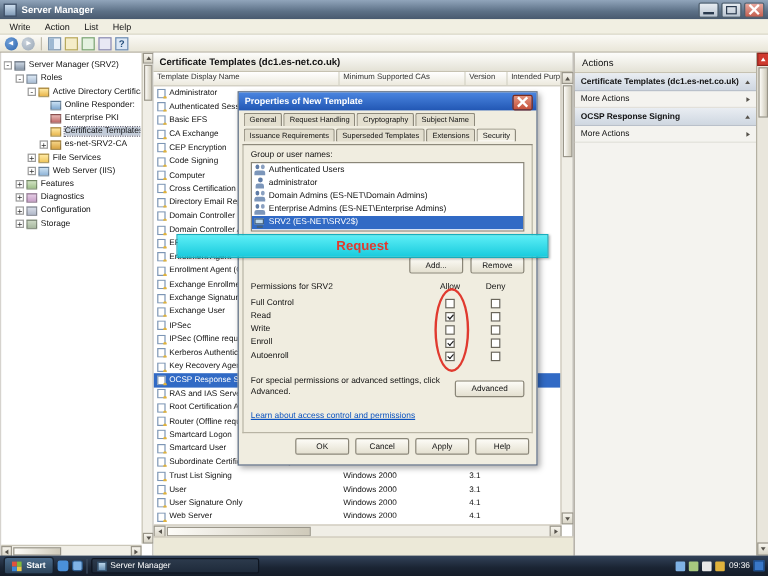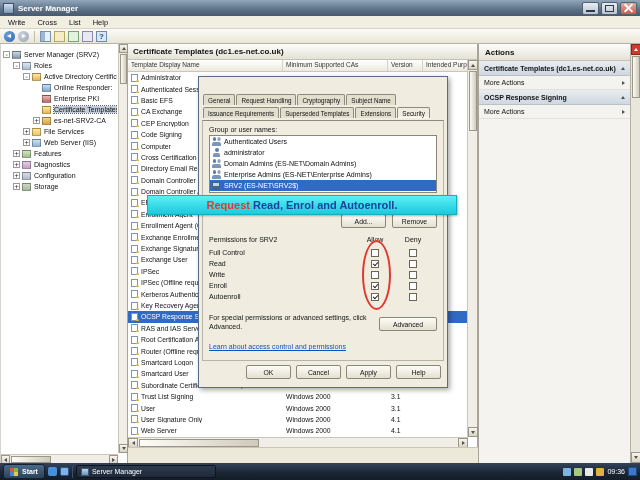--- a/index.html
+++ b/index.html
@@ -90,21 +90,21 @@
   .lrow{display:flex;align-items:center;height:11.4px}
   .lrow.sel{background:#316ac5;color:#fff}
   .cell{padding:0 3px;box-sizing:border-box;white-space:nowrap;overflow:hidden}
   .c1{display:flex;align-items:center;gap:3px}
   .cert-ic{width:7px;height:8px;background:#fff;border:1px solid #7d96b5;position:relative;flex:none;box-sizing:border-box}
   .cert-ic::after{content:"";position:absolute;right:-2px;bottom:-2px;width:3px;height:3px;background:#e0b23c;border-radius:50%}
   
   #actions{position:absolute;left:478px;top:44px;width:152px;height:419px;background:#f4f3ef;
     border-left:1px solid #a8a49a;box-sizing:border-box;font-size:7px}
   #actions-header{height:16px;background:linear-gradient(#fdfdfb,#e4e2d6);border-bottom:1px solid #c6c2b2;
-    display:flex;align-items:center;padding-left:6px;font-weight:bold;font-size:8px}
+    display:flex;align-items:center;padding-left:6px;font-weight:normal;font-size:8px}
   .act-title{height:14px;background:linear-gradient(#e9edf2,#cfd7e1);border-bottom:1px solid #b9c0ca;
     display:flex;align-items:center;padding:0 5px;font-weight:bold;white-space:nowrap;overflow:hidden;gap:3px}
   .act-title .chev{margin-left:auto;flex:none}
   .act-more{height:13px;display:flex;align-items:center;padding:0 5px;border-bottom:1px solid #e2e0da}
   .act-more .chev{margin-left:auto}
   
   #win-vscroll{position:absolute;left:630px;top:44px;width:10px;height:419px;background:#e9e6dc;
     border-left:1px solid #b4b0a2;box-sizing:border-box}
   #win-up{top:0;left:0;width:10px;height:11px;background:#cf3a2f;border-color:#8e251d}
   #win-up .tri-up{border-bottom-color:#fff}
@@ -197,21 +197,21 @@
   <span class="win-btns">
     <span class="win-btn g-min"></span>
     <span class="win-btn g-max"></span>
     <span class="win-btn close g-close"></span>
   </span>
 </div>
 
 <div id="menubar">
 
 <span class="menu-item">Write</span>
-    <span class="menu-item">Cross</span>
+    <span class="menu-item">Action</span>
     <span class="menu-item">List</span>
     <span class="menu-item">Help</span>
   </div>
 
 <div id="toolbar">
   <span class="tbi tbi-back"></span>
   <span class="tbi tbi-forward"></span>
   <span class="tsep"></span>
   <span class="tbi tbi-show-tree"></span>
   <span class="tbi tbi-export"></span>
@@ -696,20 +696,24 @@
   <span class="sb-btn" id="win-up">
       <span class="tri-up"></span>
     </span>
   <span class="sb-btn" id="win-down">
       <span class="tri-down"></span>
     </span>
   <span class="sb-thumb" id="win-thumb"></span>
 </div>
 
 <div id="dialog">
+  <div id="dlg-title">
+    <span>Properties of New Template</span>
+    <span id="dlg-close" class="g-close"></span>
+  </div>
   <div id="tabs1">
 
   <span class="tab">General</span>
       <span class="tab">Request Handling</span>
       <span class="tab">Cryptography</span>
       <span class="tab">Subject Name</span>
     </div>
   <div id="tabs2">
 
   <span class="tab">Issuance Requirements</span>
@@ -817,21 +821,20 @@
 
   <button class="btn dlg-btn">OK</button>
       <button class="btn dlg-btn">Cancel</button>
       <button class="btn dlg-btn">Apply</button>
       <button class="btn dlg-btn">Help</button>
     </div>
 </div>
 
 <div id="banner">
   <span class="a-prefix">Request</span>
-    <span class="a-rest"> Read, Enrol and Autoenroll.</span>
 </div>
 <div id="perm-ellipse"></div>
 
 <div id="taskbar">
   <div id="start-btn">
     <span id="start-flag"></span>
     <span>Start</span>
   </div>
   <span class="ql ql1"></span>
   <span class="ql ql2"></span>

